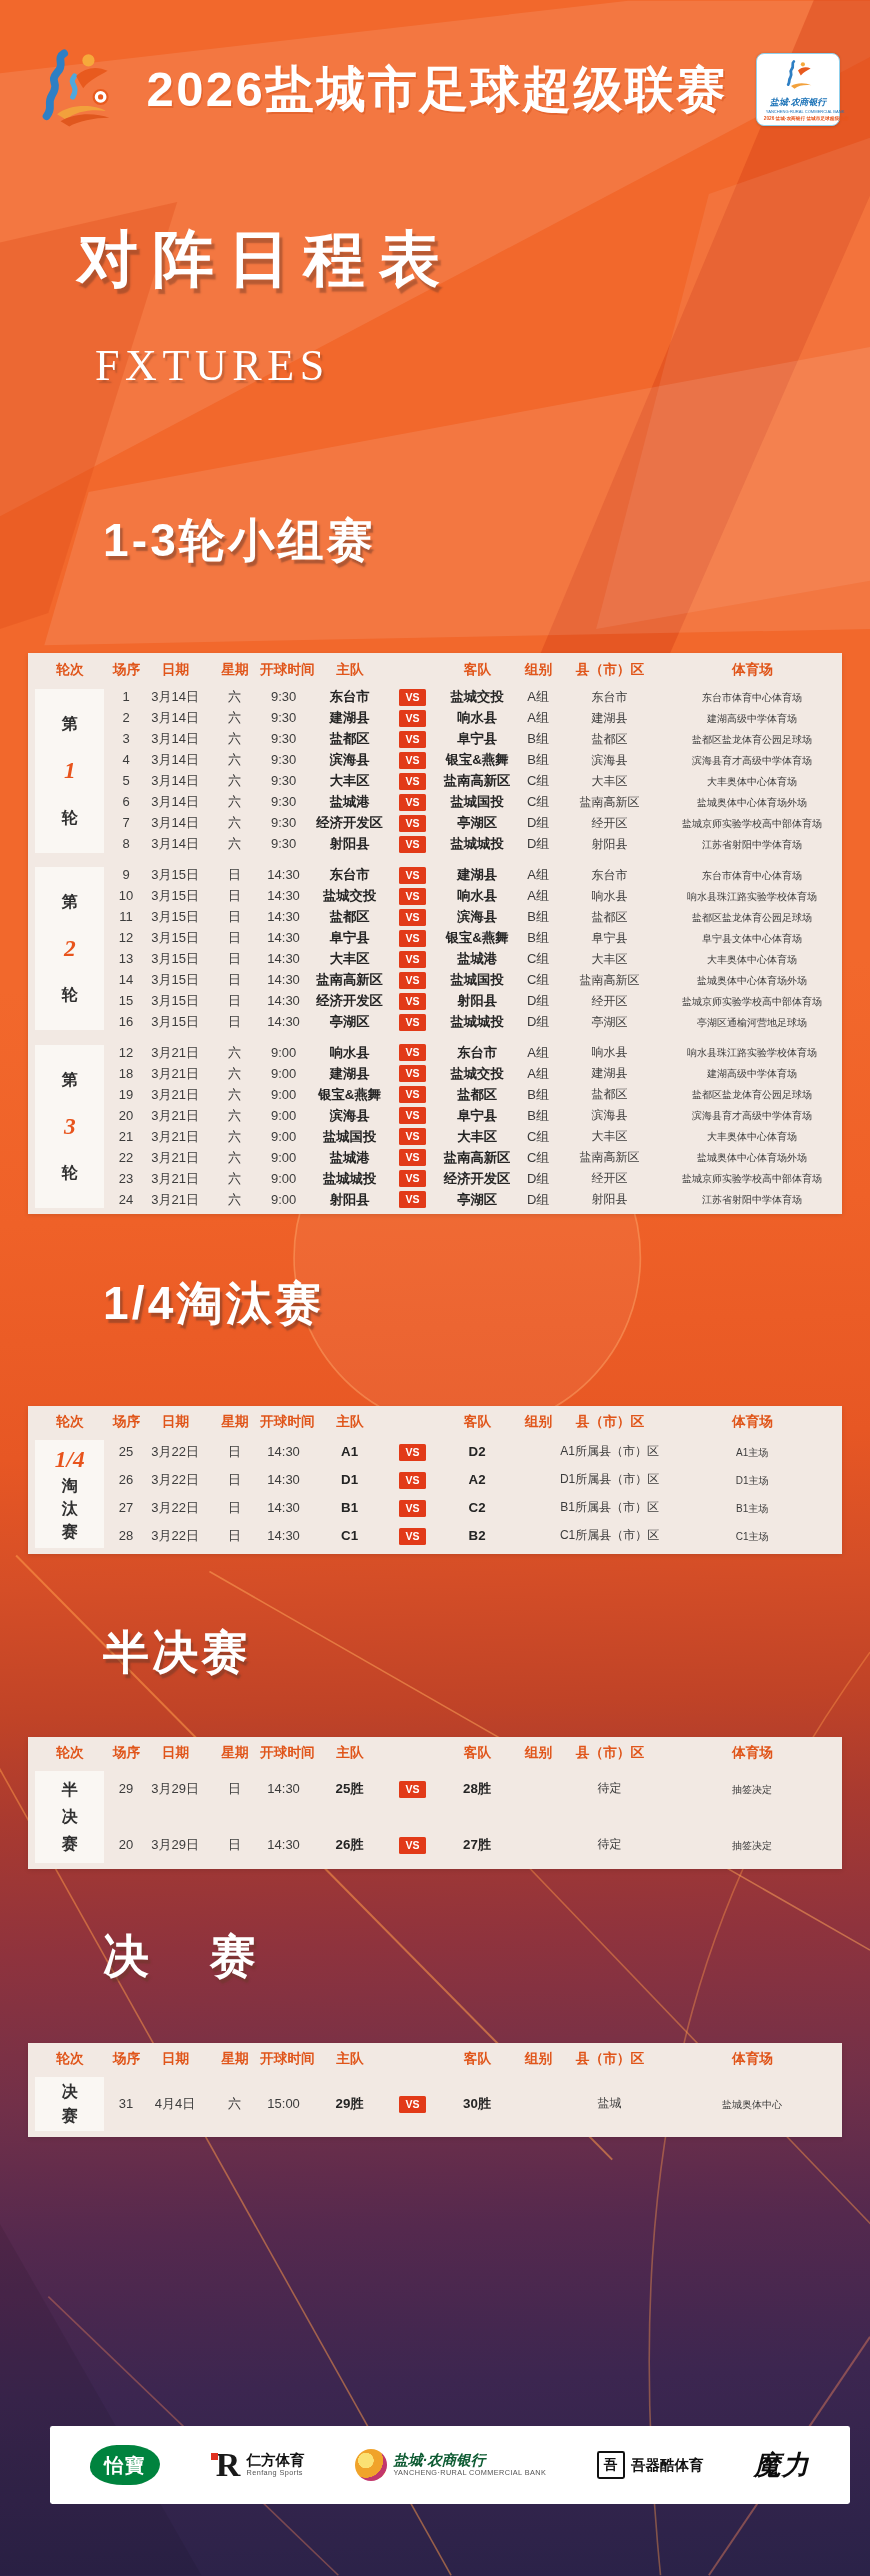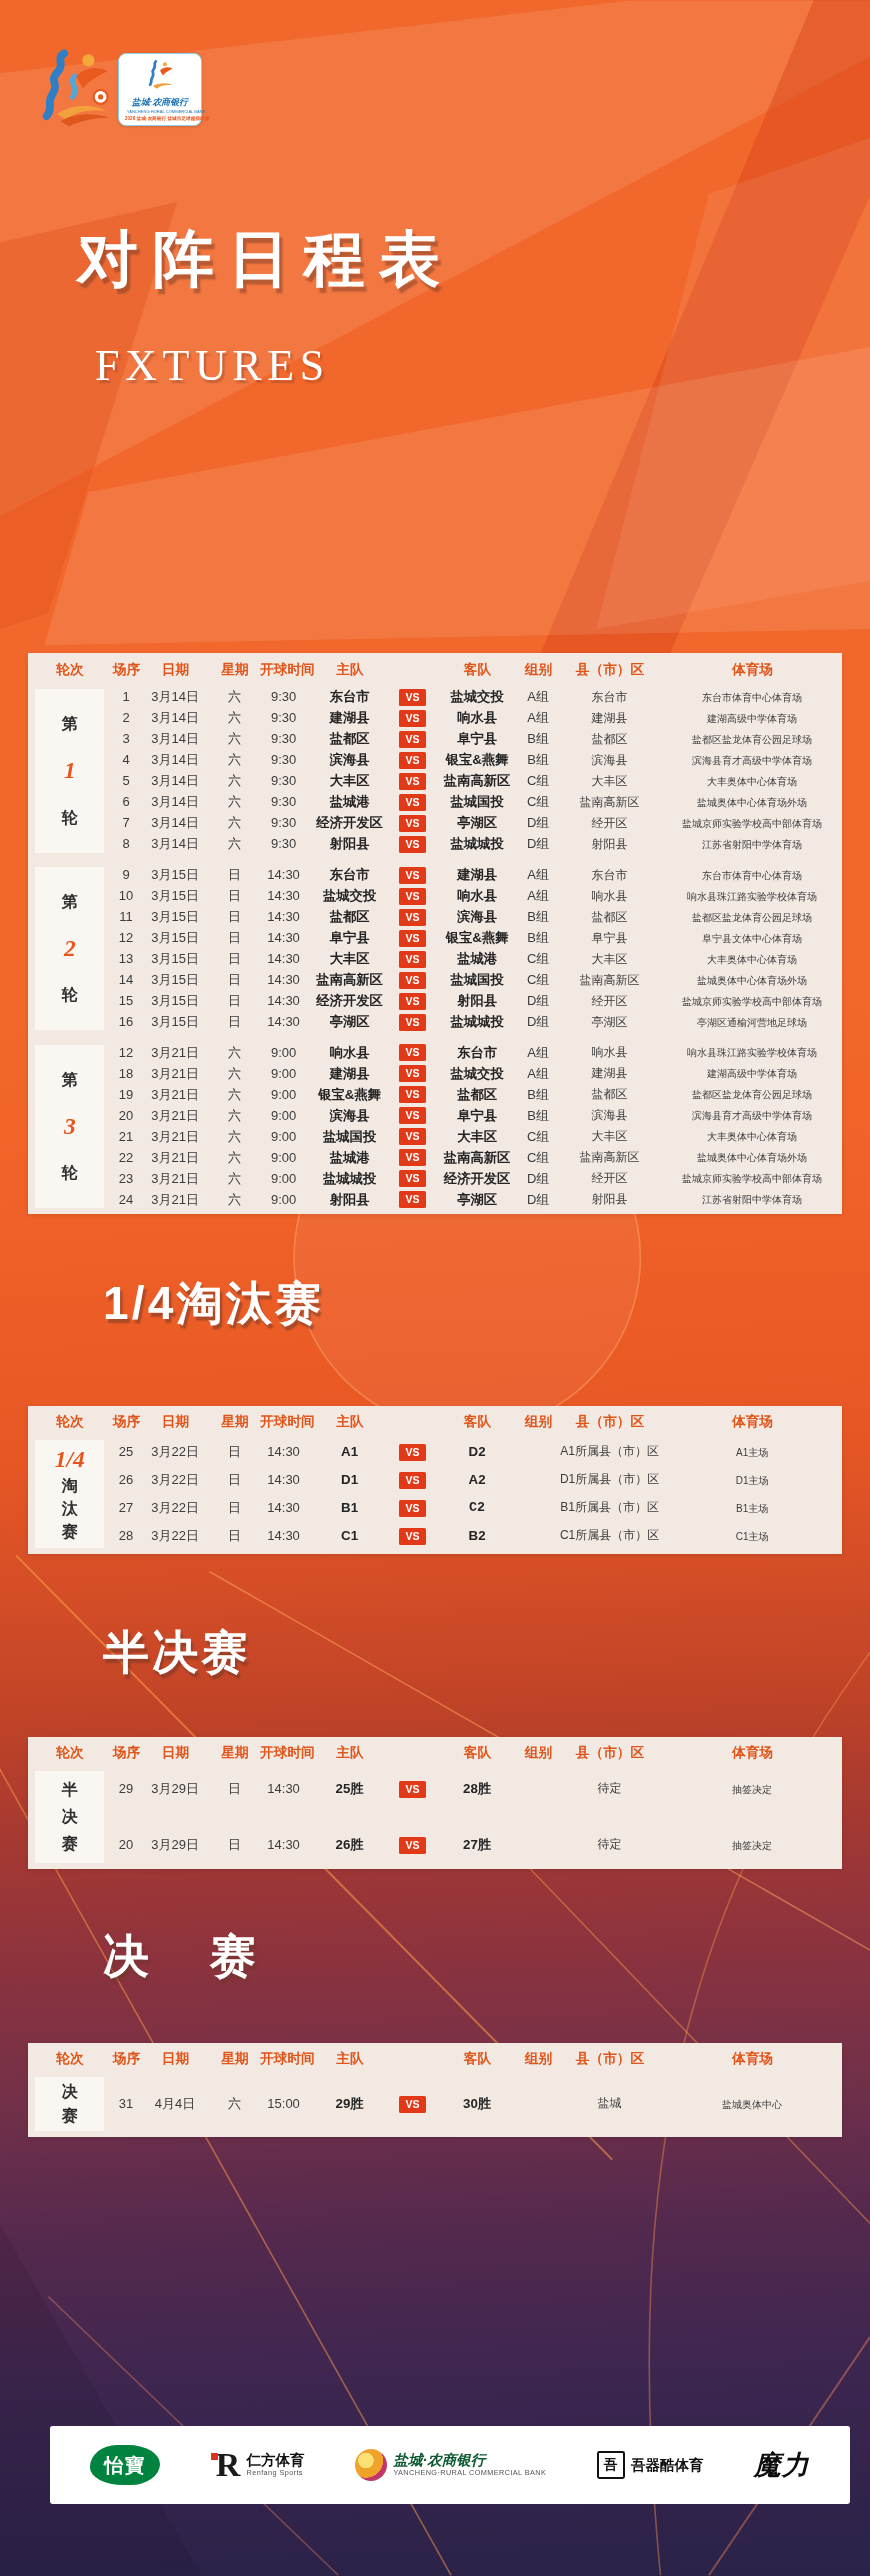--- a/index.html
+++ b/index.html
@@ -125,36 +125,38 @@
       <svg class="league-logo" viewBox="0 0 100 100">
         <path d="M38,8 C28,14 40,20 30,30 C20,42 34,40 24,56 C18,66 26,70 18,80" fill="none" stroke="#2E7FC4" stroke-width="9" stroke-linecap="round"></path>
         <path d="M50,34 C42,44 56,44 48,58" fill="none" stroke="#4FA8DC" stroke-width="6" stroke-linecap="round"></path>
         <circle cx="66" cy="16" r="7" fill="#F6A93B"></circle>
         <path d="M52,34 C62,24 76,22 88,28 C78,34 68,38 60,48 C56,42 54,38 52,34 Z" fill="#E85A1E"></path>
         <path d="M30,78 C44,66 72,66 86,74 C70,72 52,74 40,84 Z" fill="#F2A13C"></path>
         <path d="M34,86 C50,76 74,76 90,82 C72,82 54,86 44,92 Z" fill="#E0571E"></path>
         <circle cx="80" cy="58" r="8" fill="#fff" stroke="#E85A1E" stroke-width="2.5"></circle>
         <circle cx="80" cy="58" r="3" fill="#E85A1E"></circle>
       </svg>
+      <div class="main-title">2026盐城市足球超级联赛</div>
       <div class="bank-badge">
         <svg class="badge-logo" viewBox="0 0 100 100">
           <path d="M38,10 C30,16 40,22 32,32 C24,42 36,42 28,56 C22,64 28,68 22,76" fill="none" stroke="#2E7FC4" stroke-width="8" stroke-linecap="round"></path>
           <circle cx="64" cy="18" r="6" fill="#F6A93B"></circle>
           <path d="M50,36 C60,26 74,24 86,30 C76,36 66,40 58,50 Z" fill="#E85A1E"></path>
           <path d="M30,80 C46,70 72,70 88,78 C70,76 52,78 40,88 Z" fill="#F2A13C"></path>
         </svg>
         <div class="bank-name">盐城·农商银行</div>
         <div class="bank-caption">YANCHENG·RURAL COMMERCIAL BANK</div>
         <div class="badge-event">2026 盐城·农商银行 盐城市足球超级联赛</div>
       </div>
     </div>
 
     <div class="hero-title">对阵日程表</div>
     <div class="hero-sub">FXTURES</div>
 
+    <div class="sec-heading" id="h-group">1-3轮小组赛</div>
     <div class="sec-heading" id="h-quarter">1/4淘汰赛</div>
     <div class="sec-heading" id="h-semi">半决赛</div>
     <div class="sec-heading" id="h-final">决  赛</div>
 
     <div class="ft-table" id="t-group">
         <div class="thead">
           <div class="th" style="width: 84px;">轮次</div>
           <div class="th" style="width: 29px;">场序</div>
           <div class="th" style="width: 69px;">日期</div>
           <div class="th" style="width: 50px;">星期</div>
@@ -582,21 +584,21 @@
             </div>
             <div class="trow">
               <div class="td" style="width: 29px;">27</div>
               <div class="td" style="width: 69px;">3月22日</div>
               <div class="td" style="width: 50px;">日</div>
               <div class="td" style="width: 48px;">14:30</div>
               <div class="td team" style="width: 84px;">B1</div>
               <div class="td" style="width: 42px;">
                 <div class="vs-badge">VS</div>
               </div>
-              <div class="td team" style="width: 87px; font-family: Liberation Mono, monospace;">C2</div>
+              <div class="td team" style="width: 87px;">C2</div>
               <div class="td" style="width: 35px;"></div>
               <div class="td county" style="width: 108px;">B1所属县（市）区</div>
               <div class="td stadium" style="width: 177px;">B1主场</div>
             </div>
             <div class="trow">
               <div class="td" style="width: 29px;">28</div>
               <div class="td" style="width: 69px;">3月22日</div>
               <div class="td" style="width: 50px;">日</div>
               <div class="td" style="width: 48px;">14:30</div>
               <div class="td team" style="width: 84px;">C1</div>

